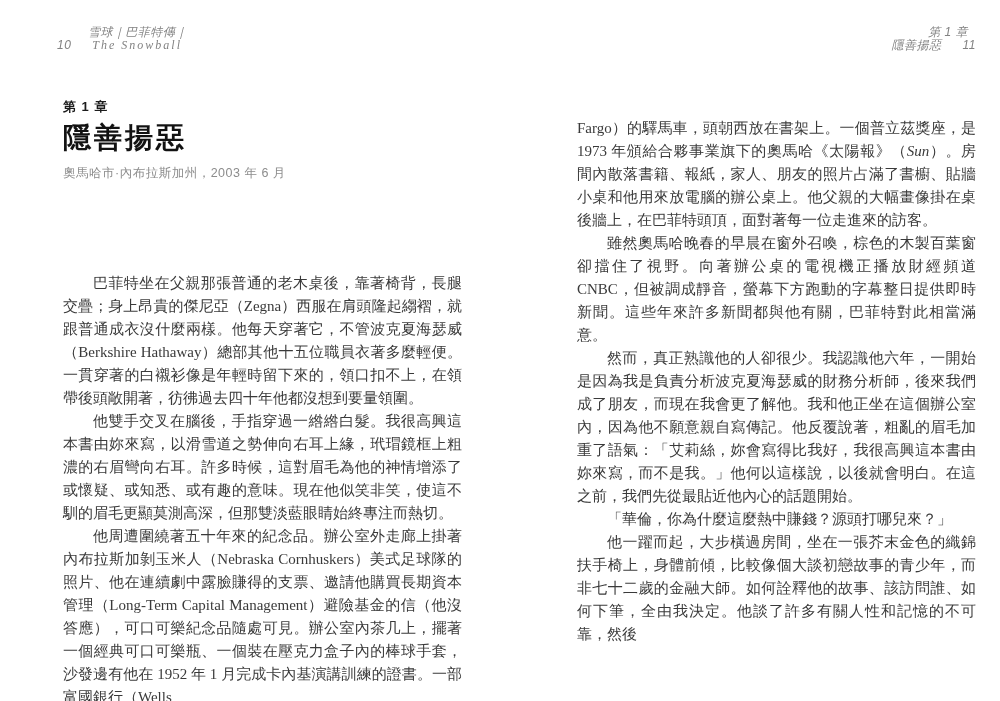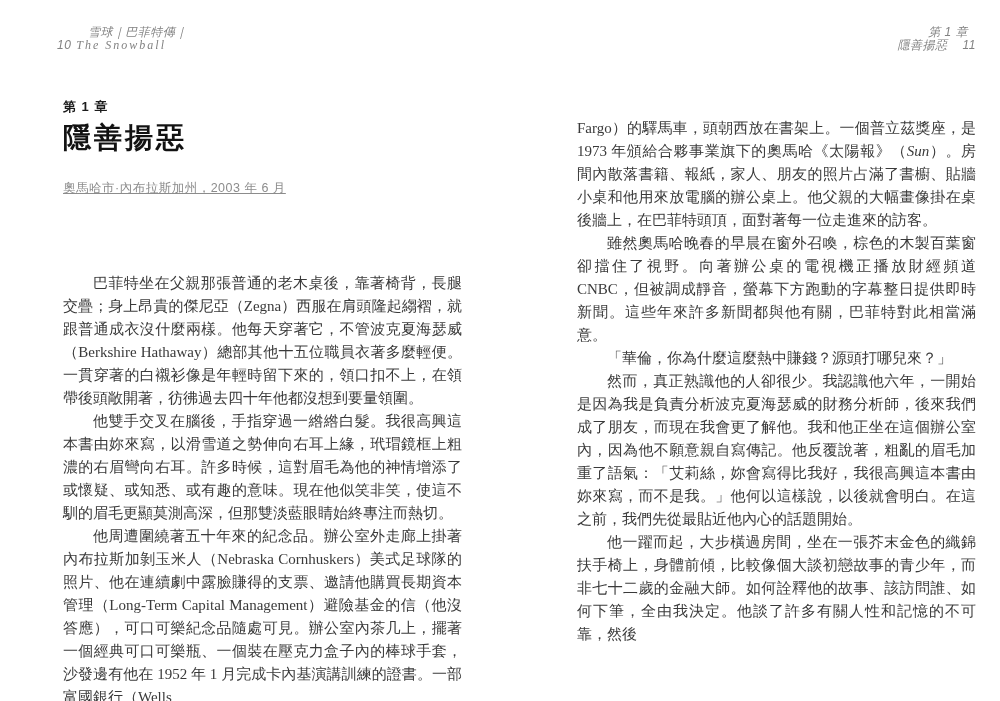--- a/index.html
+++ b/index.html
@@ -25,27 +25,27 @@
     font-family: "Liberation Sans", "DejaVu Sans", sans-serif;
     font-size: 12px;
     line-height: 13px;
     color: #828282;
     letter-spacing: 0.5px;
     font-style: italic;
   }
   .running-header.left { top: 26px; left: 57px; }
   .running-header.right { top: 26px; right: 24px; text-align: right; }
   .running-header .series-cn { margin-left: 31px; }
-  .running-header .line2 { display: flex; align-items: flex-end; gap: 5px; }
+  .running-header .line2 { display: flex; align-items: flex-end; gap: 21px; }
   .running-header .en-title {
     font-family: "Liberation Serif", "DejaVu Serif", serif;
     letter-spacing: 2px;
   }
   .running-header.right .line1 { margin-right: 8px; }
-  .running-header.right .pagenum { margin-left: 10px; }
+  .running-header.right .pagenum { margin-left: 0; }
 
   
   .chapter-block {
     position: absolute;
     top: 98px;
     left: 63px;
     font-family: "Liberation Sans", "DejaVu Sans", sans-serif;
   }
   .chapter-label {
     font-size: 13px;
@@ -54,25 +54,24 @@
     letter-spacing: 1px;
   }
   .chapter-title {
     margin-top: 3px;
     font-size: 28px;
     font-weight: bold;
     color: #121212;
     letter-spacing: 3px;
   }
   .chapter-dateline {
-    margin-top: 23px;
+    margin-top: 8px;
     font-size: 12.5px;
     color: #8c8c8c;
     letter-spacing: 0.5px;
-    text-decoration: underline;
   }
 
   
   .page-body {
     position: absolute;
     width: 399px;
     font-size: 15px;
     line-height: 23px;
     text-align: justify;
     color: #3a3a3a;
@@ -122,19 +121,19 @@
       <div class="line1">第 1 章</div>
       <div class="line2" style="justify-content: flex-end;">
         <span>隱善揚惡</span>
         <span class="pagenum">11</span>
       </div>
     </div>
 
     <div class="page-body right-body">
         <p class=""><span>Fargo）的驛馬車，頭朝西放在書架上。一個普立茲獎座，是 1973 年頒給合夥事業旗下的奧馬哈《太陽報》（</span><span class="italic">Sun</span><span>）。房間內散落書籍、報紙，家人、朋友的照片占滿了書櫥、貼牆小桌和他用來放電腦的辦公桌上。他父親的大幅畫像掛在桌後牆上，在巴菲特頭頂，面對著每一位走進來的訪客。</span></p>
         <p class="indent"><span>雖然奧馬哈晚春的早晨在窗外召喚，棕色的木製百葉窗卻擋住了視野。向著辦公桌的電視機正播放財經頻道 CNBC，但被調成靜音，螢幕下方跑動的字幕整日提供即時新聞。這些年來許多新聞都與他有關，巴菲特對此相當滿意。</span></p>
+        <p class="indent"><span>然而，真正熟識他的人卻很少。我認識他六年，一開始是因為我是負責分析波克夏海瑟威的財務分析師，後來我們成了朋友，而現在我會更了解他。我和他正坐在這個辦公室內，因為他不願意親自寫傳記。他反覆說著，粗亂的眉毛加重了語氣：「艾莉絲，妳會寫得比我好，我很高興這本書由妳來寫，而不是我。」他何以這樣說，以後就會明白。在這之前，我們先從最貼近他內心的話題開始。</span></p>
         <p class="indent"><span>「華倫，你為什麼這麼熱中賺錢？源頭打哪兒來？」</span></p>
-        <p class="indent"><span>然而，真正熟識他的人卻很少。我認識他六年，一開始是因為我是負責分析波克夏海瑟威的財務分析師，後來我們成了朋友，而現在我會更了解他。我和他正坐在這個辦公室內，因為他不願意親自寫傳記。他反覆說著，粗亂的眉毛加重了語氣：「艾莉絲，妳會寫得比我好，我很高興這本書由妳來寫，而不是我。」他何以這樣說，以後就會明白。在這之前，我們先從最貼近他內心的話題開始。</span></p>
         <p class="indent"><span>他一躍而起，大步橫過房間，坐在一張芥末金色的織錦扶手椅上，身體前傾，比較像個大談初戀故事的青少年，而非七十二歲的金融大師。如何詮釋他的故事、該訪問誰、如何下筆，全由我決定。他談了許多有關人性和記憶的不可靠，然後</span></p>
       </div>
   </div>
 
 </div>
 
 </body></html>

